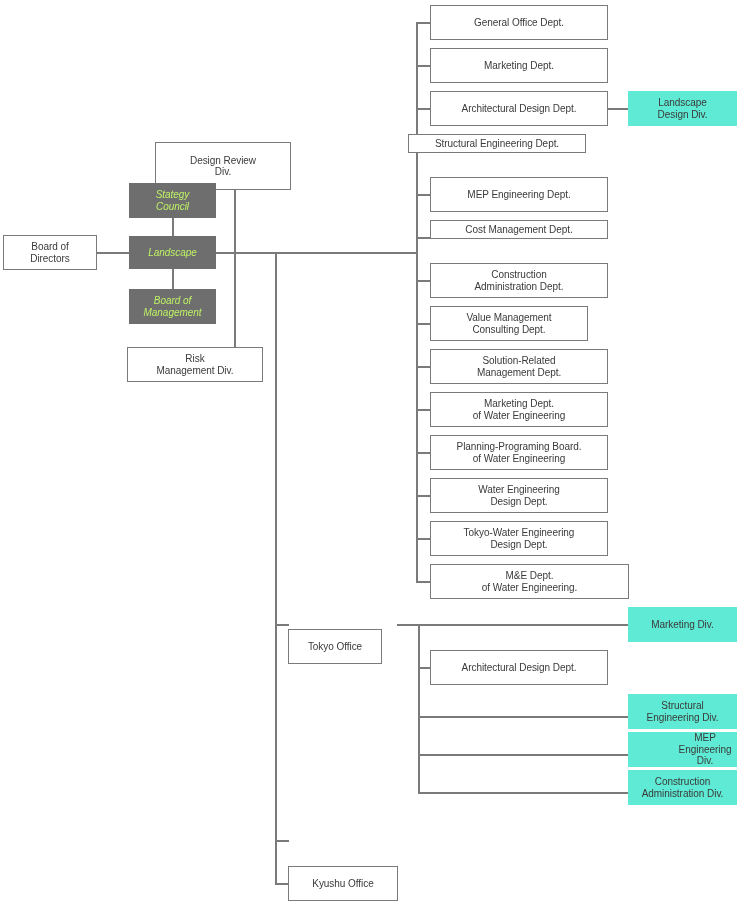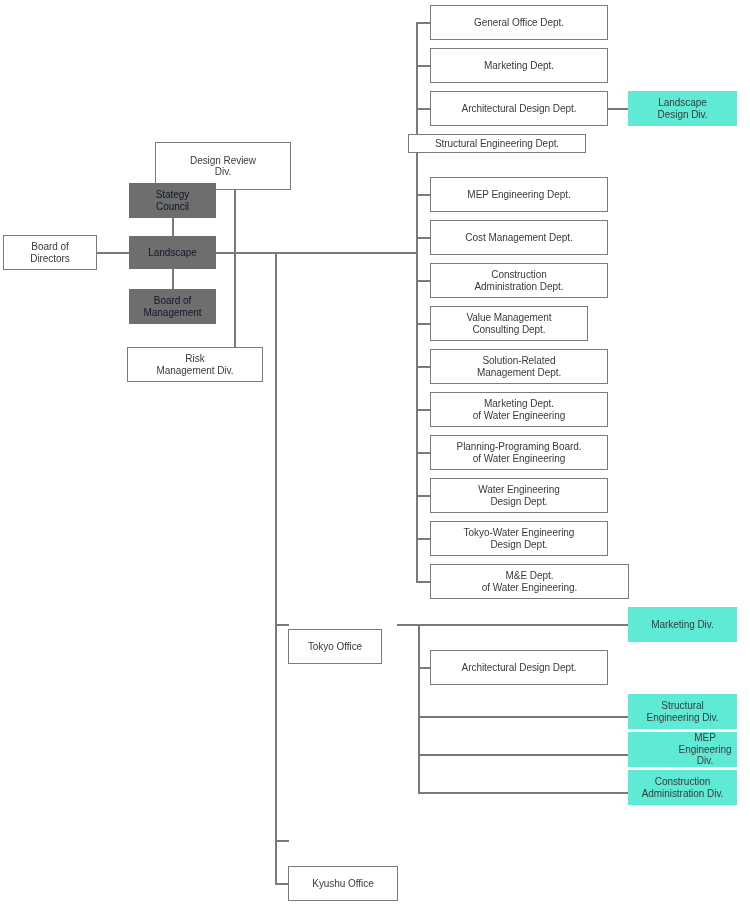--- a/index.html
+++ b/index.html
@@ -30,21 +30,22 @@
     padding:0 3px;
   }
   .box.white{
     background:#ffffff;
     border:1.4px solid #7a7a7a;
     color:#3a3a3a;
   }
   .box.dark{
     background:#6e6e6e;
     border:none;
-    color:#0f172a;
+    color:#bef264;
+    font-style:italic;
   }
   .box.grey{
     background:#5eead4;
     border:none;
     color:#3a3a3a;
   }
   
   .ln{
     position:absolute;
     background:#7a7a7a;
@@ -117,21 +118,21 @@
 Management</div>
 
   <div class="box white" style="left:127px;top:347px;width:136px;height:35px;">Risk
 Management Div.</div>
 
   <div class="box white" style="left:430px;top:5px;width:178px;height:35px;">General Office Dept.</div>
   <div class="box white" style="left:430px;top:48px;width:178px;height:35px;">Marketing Dept.</div>
   <div class="box white" style="left:430px;top:91px;width:178px;height:35px;">Architectural Design Dept.</div>
   <div class="box white" style="left:408px;top:134px;width:178px;height:19px;">Structural Engineering Dept.</div>
   <div class="box white" style="left:430px;top:177px;width:178px;height:35px;">MEP Engineering Dept.</div>
-  <div class="box white" style="left:430px;top:220px;width:178px;height:35px;">Cost Management Dept.</div>
+  <div class="box white" style="left:430px;top:220px;width:178px;height:19px;">Cost Management Dept.</div>
   <div class="box white" style="left:430px;top:263px;width:178px;height:35px;">Construction
 Administration Dept.</div>
   <div class="box white" style="left:430px;top:306px;width:158px;height:35px;">Value Management
 Consulting Dept.</div>
   <div class="box white" style="left:430px;top:349px;width:178px;height:35px;">Solution-Related
 Management Dept.</div>
   <div class="box white" style="left:430px;top:392px;width:178px;height:35px;">Marketing Dept.
 of Water Engineering</div>
   <div class="box white" style="left:430px;top:435px;width:178px;height:35px;">Planning-Programing Board.
 of Water Engineering</div>

